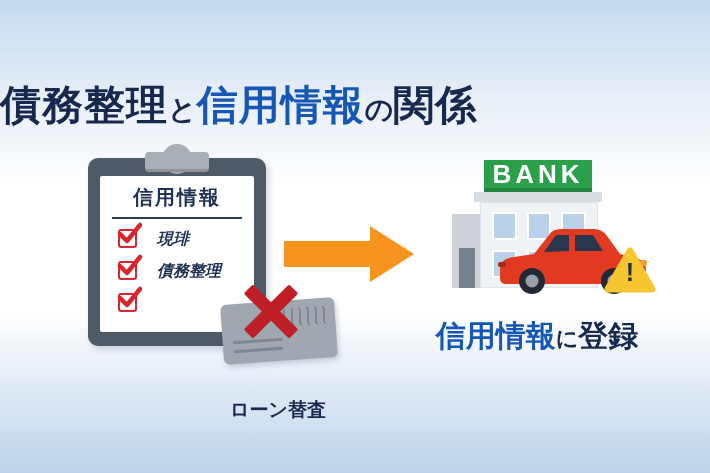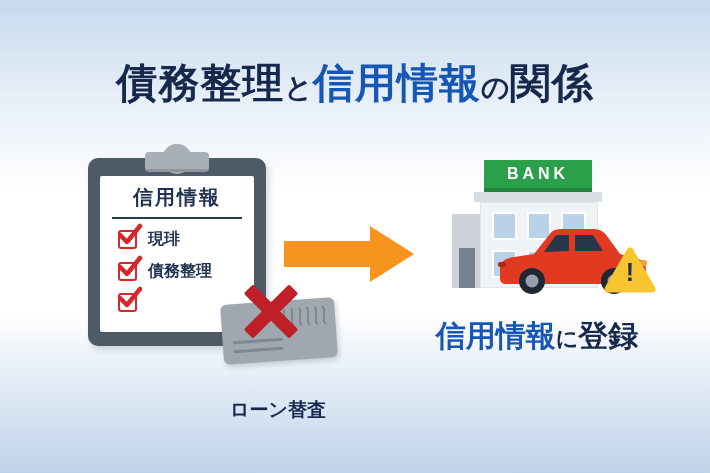--- a/index.html
+++ b/index.html
@@ -2,35 +2,35 @@
 <html><head>
 <meta charset="utf-8">
 <style>
   * { margin:0; padding:0; box-sizing:border-box; }
   body { font-family:"Liberation Sans", sans-serif; background:#ffffff; }
   .stage{
     position:relative; width:710px; height:473px; overflow:hidden; margin:0 auto;
     background:linear-gradient(180deg,#c6daee 0%,#e6eef7 20%,#ffffff 40%,#ffffff 66%,#dde8f4 84%,#bed2e9 100%);
   }
   
-  .title{ position:absolute; top:56px; left:0; width:710px; text-align:center; white-space:nowrap; }
+  .title{ position:absolute; top:78px; left:0; width:710px; white-space:nowrap; }
   .t-big{ font-size:41px; font-weight:700; letter-spacing:1px; }
   .t-small{ font-size:28px; font-weight:700; }
   .navy{ color:#16294d; }
   .blue{ color:#1656b4; }
 
   
   .clipboard{ position:absolute; left:88px; top:144px; width:178px; height:202px; }
   .board{ position:absolute; left:0; top:14px; width:178px; height:188px; background:#4e5a66; border-radius:10px; box-shadow:3px 4px 6px rgba(40,60,90,.18); }
   .clip-knob{ position:absolute; left:74px; top:0; width:30px; height:30px; border-radius:50%; background:#a8afb6; }
   .clip-bar{ position:absolute; left:57px; top:8px; width:64px; height:20px; background:#a8afb6; border-radius:4px; border-bottom:3px solid #8d949b; }
   .paper{ position:absolute; left:12px; top:32px; width:154px; height:156px; background:#ffffff; border-radius:2px; }
   .paper-title{ margin-top:8px; text-align:center; font-size:20px; font-weight:700; color:#203252; letter-spacing:2px; }
   .paper-divider{ height:2px; background:#2c3c52; margin:6px 12px 10px 12px; }
-  .check-row{ display:flex; align-items:center; gap:11px; margin:0 0 11px 18px; }
+  .check-row{ display:flex; align-items:flex-start; gap:20px; margin:0 0 11px 18px;font-style:italic; }
   .checkbox{ position:relative; width:19px; height:19px; border:2.5px solid #d7262c; border-radius:3px; background:#fff; flex:0 0 auto; }
   .checkbox svg{ position:absolute; left:-3px; top:-9px; overflow:visible; }
   .check-text{ font-size:16px; font-weight:700; color:#203252; }
 
   
   .arrow-right{ position:absolute; left:284px; top:226px; width:130px; height:56px; }
   .arrow-body{ position:absolute; left:0; top:15px; width:86px; height:26px; background:#f6941d; }
   .arrow-head{ position:absolute; left:86px; top:0; width:0; height:0; border-top:28px solid transparent; border-bottom:28px solid transparent; border-left:44px solid #f6941d; }
 
   
@@ -39,21 +39,21 @@
   .card-line{ position:absolute; left:10px; width:50px; height:3px; background:#7d8891; border-radius:2px; }
   .card-line.l1{ bottom:20px; } .card-line.l2{ bottom:11px; }
   .x-mark{ position:absolute; left:238px; top:278px; width:66px; height:66px; }
   .x-bar{ position:absolute; left:1px; top:27px; width:64px; height:13px; background:#bf1f27; border-radius:2px; }
   .x-bar.b1{ transform:rotate(45deg); } .x-bar.b2{ transform:rotate(-45deg); }
   .loan-label{ position:absolute; left:203px; top:368px; width:150px; text-align:center; font-size:19px; font-weight:700; color:#16294d;margin-top:29px; }
 
   
   .bank{ position:absolute; left:450px; top:160px; width:156px; height:130px; }
   .bank-sign{ position:absolute; left:34px; top:0; width:108px; height:32px; background:#2aa04a; border-bottom:4px solid #238240; display:flex; align-items:center; justify-content:center; }
-  .bank-sign span{ color:#ffffff; font-size:16px; font-weight:700; letter-spacing:4px; }
+  .bank-sign span{ color:#ffffff; font-size:26px; font-weight:700; letter-spacing:4px; }
   .bank-cornice{ position:absolute; left:24px; top:32px; width:128px; height:10px; background:#d8dde2; }
   .bank-annex{ position:absolute; left:2px; top:54px; width:30px; height:74px; background:#ccd2d8; }
   .bank-door{ position:absolute; left:7px; bottom:0; width:16px; height:40px; background:#76828d; }
   .bank-facade{ position:absolute; left:30px; top:42px; width:118px; height:86px; background:#f0f3f6; border:1px solid #e0e5ea; display:grid; grid-template-columns:repeat(3,1fr); grid-template-rows:repeat(2,1fr); gap:10px; padding:9px 11px; }
   .bank-window{ background:#b9d2ea; border:2px solid #ffffff; }
 
   
   .car{ position:absolute; left:494px; top:218px; width:158px; height:84px; z-index:3; }
   .warning-triangle{ position:absolute; left:604px; top:246px; width:52px; height:48px; z-index:4; }
   .warning-mark{ position:absolute; left:0; top:12px; width:52px; text-align:center; font-size:25px; font-weight:700; color:#1f2f49; }

